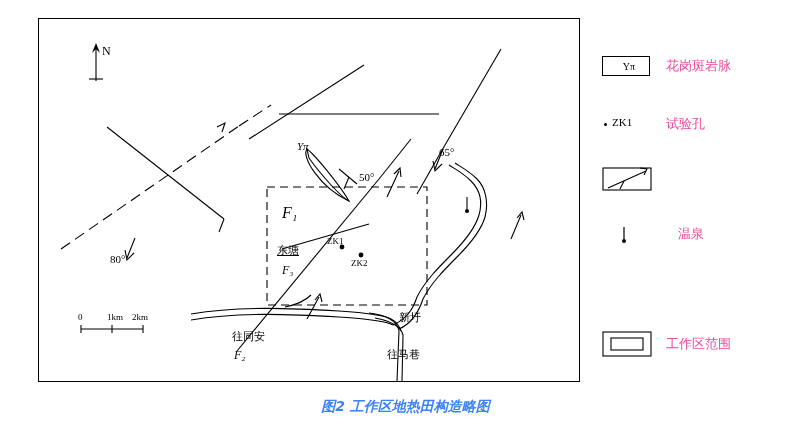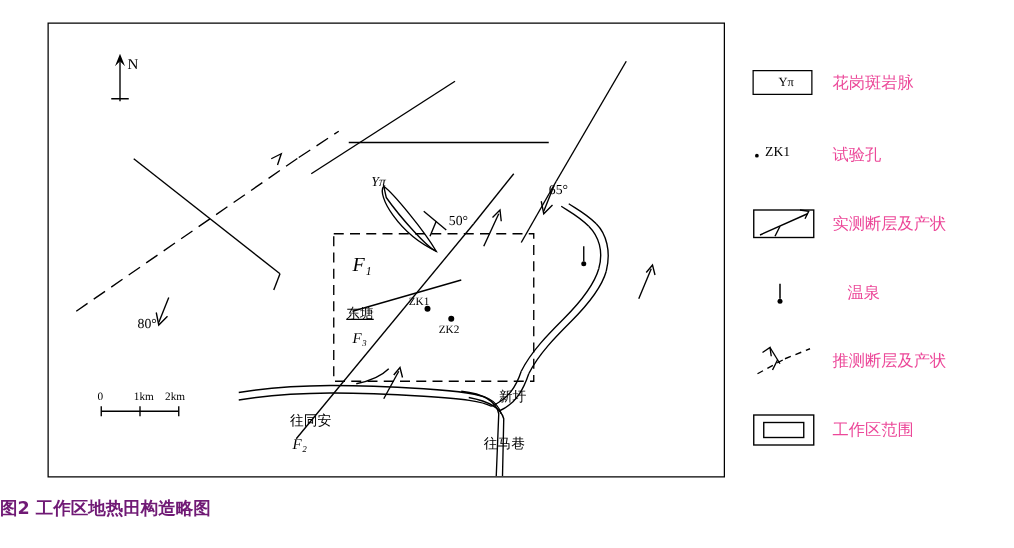--- a/index.html
+++ b/index.html
@@ -114,25 +114,26 @@
     left: 14px;
     top: 9px;
     font-family: "Liberation Serif", serif;
     font-size: 11px;
   }
   .caption {
     position: absolute;
     left: 0;
     top: 398px;
     width: 811px;
-    text-align: left;
+    text-align: center;
     font-family: "DejaVu Sans", sans-serif;
     font-size: 14px;
     font-weight: bold;
-    color: #701a75;
+    color: #3b82f6;
+    font-style: italic;
   }
 </style>
 </head>
 <body>
 
 <div id="figure-root">
 
   <div class="map-frame">
 
     <svg class="map-svg" width="540" height="362" viewBox="0 0 540 362">
@@ -290,49 +291,34 @@
       <div class="legend-sym">
         <svg width="62" height="34" viewBox="0 0 62 34">
           <g stroke="#000" fill="none" stroke-width="1.1">
             <rect x="5" y="6" width="48" height="22"></rect>
             <line x1="10" y1="26" x2="48" y2="9"></line>
             <path d="M42 6 L49 7 L46 13"></path>
             <line x1="26" y1="19" x2="22" y2="27"></line>
           </g>
         </svg>
       </div>
-      <div class="legend-text">实测断层及产状</div>
     </div>
 
     <div class="legend-row" style="top:198px;gap:12px;">
       <div class="legend-sym">
         <svg width="62" height="34" viewBox="0 0 62 34">
           <g stroke="#000" fill="none" stroke-width="1.2">
             <line x1="26" y1="10" x2="26" y2="22"></line>
             <circle cx="26" cy="24" r="2" fill="#000" stroke="none"></circle>
           </g>
         </svg>
       </div>
       <div class="legend-text">温泉</div>
     </div>
 
-    <div class="legend-row" style="top:253px;">
-      <div class="legend-sym">
-        <svg width="62" height="34" viewBox="0 0 62 34">
-          <g stroke="#000" fill="none" stroke-width="1.1">
-            <line x1="8" y1="27" x2="30" y2="15" stroke-dasharray="5 4"></line>
-            <line x1="30" y1="15" x2="50" y2="7" stroke-dasharray="5 4"></line>
-            <path d="M12 10 L18 6 L19 13"></path>
-            <line x1="18" y1="6" x2="26" y2="19"></line>
-            <line x1="24" y1="16" x2="20" y2="24"></line>
-          </g>
-        </svg>
-      </div>
-      <div class="legend-text">推测断层及产状</div>
-    </div>
 
     <div class="legend-row" style="top:308px;">
       <div class="legend-sym">
         <svg width="62" height="34" viewBox="0 0 62 34">
           <g stroke="#000" fill="none" stroke-width="1.1">
             <rect x="5" y="5" width="48" height="24"></rect>
             <rect x="13" y="11" width="32" height="12"></rect>
           </g>
         </svg>
       </div>

